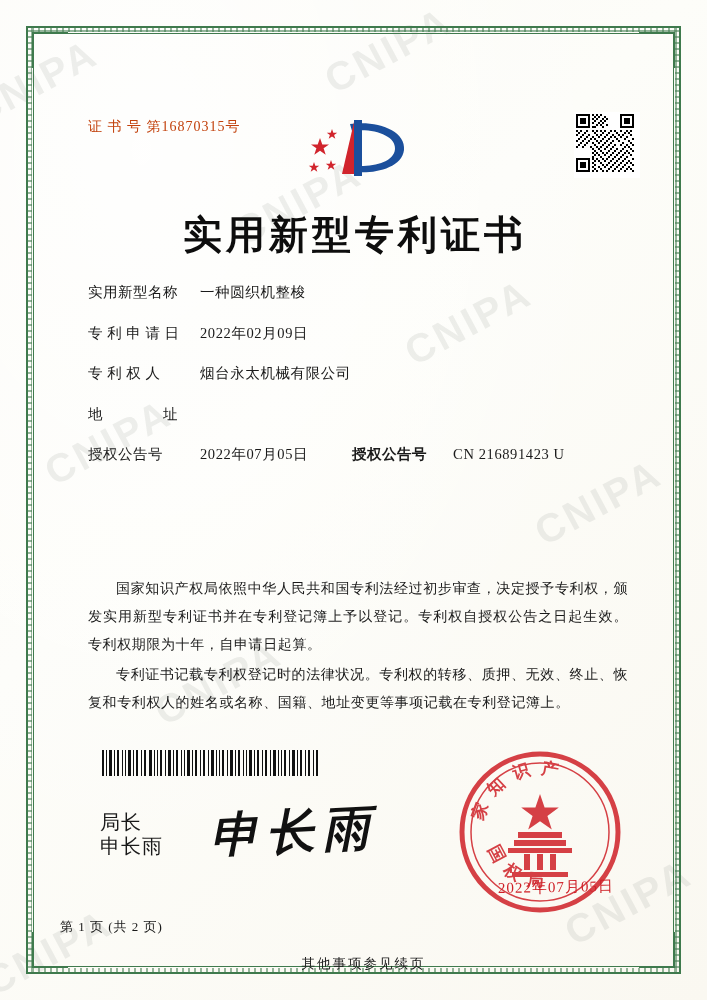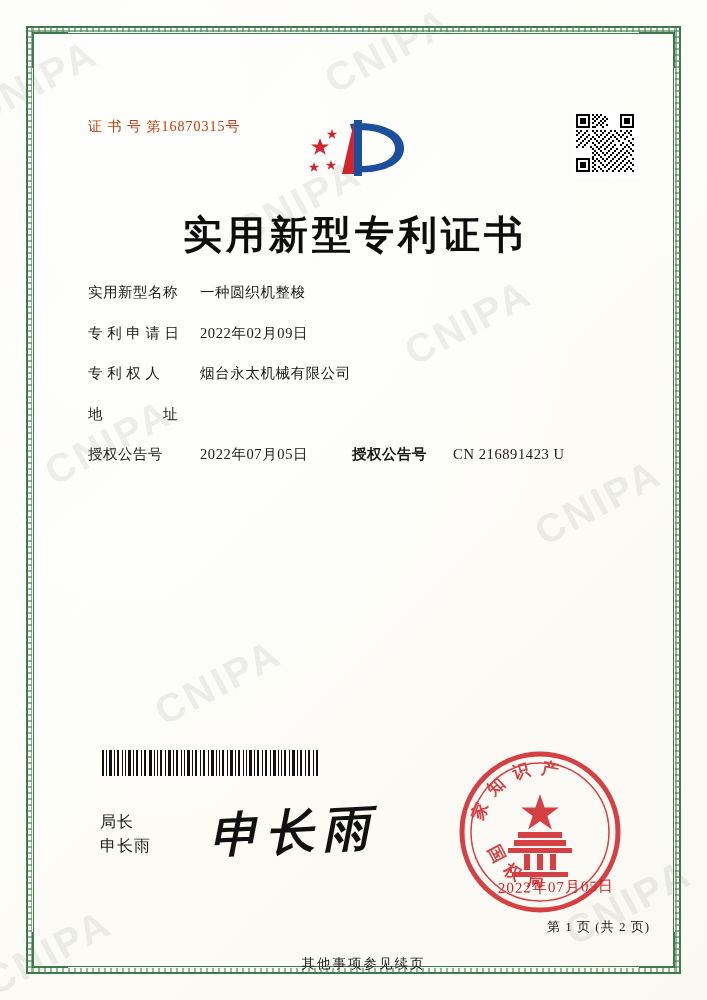--- a/index.html
+++ b/index.html
@@ -205,21 +205,21 @@
     left: 40px;
     top: 680px;
     width: 220px;
     height: 26px;
   }
 
   .signature-block {
     position: absolute;
     left: 40px;
     top: 740px;
-    font-size: 16px;
+    font-size: 20px;
     line-height: 24px;
     letter-spacing: 1px;
   }
 
   .handwriting {
     position: absolute;
     left: 150px;
     top: 730px;
     font-size: 48px;
     font-family: "DejaVu Serif", serif;
@@ -245,21 +245,21 @@
     font-size: 15px;
     color: #cf2027;
     letter-spacing: 1px;
     transform: rotate(-1deg);
   }
 
   .page-num {
     position: absolute;
     left: 0; right: 0;
     top: 848px;
-    text-align: right;
+    text-align: left;
     font-size: 13px;
     letter-spacing: 1px;
   }
 
   .footer-note {
     position: absolute;
     left: 0; right: 0;
     top: 955px;
     text-align: center;
     font-size: 13.5px;
@@ -547,20 +547,24 @@
         <span class="f-label">地　　　　址</span>
       </div>
       <div class="field-row dual">
         <span class="f-label">授权公告号</span>
         <span class="f-value">2022年07月05日</span>
         <span class="f-label2">授权公告号</span>
         <span class="f-value2">CN 216891423 U</span>
       </div>
     </div>
 
+    <div class="paragraphs">
+      <p>国家知识产权局依照中华人民共和国专利法经过初步审查，决定授予专利权，颁发实用新型专利证书并在专利登记簿上予以登记。专利权自授权公告之日起生效。专利权期限为十年，自申请日起算。</p>
+      <p>专利证书记载专利权登记时的法律状况。专利权的转移、质押、无效、终止、恢复和专利权人的姓名或名称、国籍、地址变更等事项记载在专利登记簿上。</p>
+    </div>
 
     <div class="barcode">
       <svg viewBox="0 0 220 26" width="220" height="26" shape-rendering="crispEdges" aria-hidden="true">
         <rect width="220" height="26" fill="#fdfcf8"></rect>
         <g fill="#111">
           <rect x="2" y="0" width="2" height="26"></rect>
             <rect x="6" y="0" width="1" height="26"></rect>
           <rect x="9" y="0" width="3" height="26"></rect>
             <rect x="14" y="0" width="1" height="26"></rect>
           <rect x="17" y="0" width="2" height="26"></rect>

